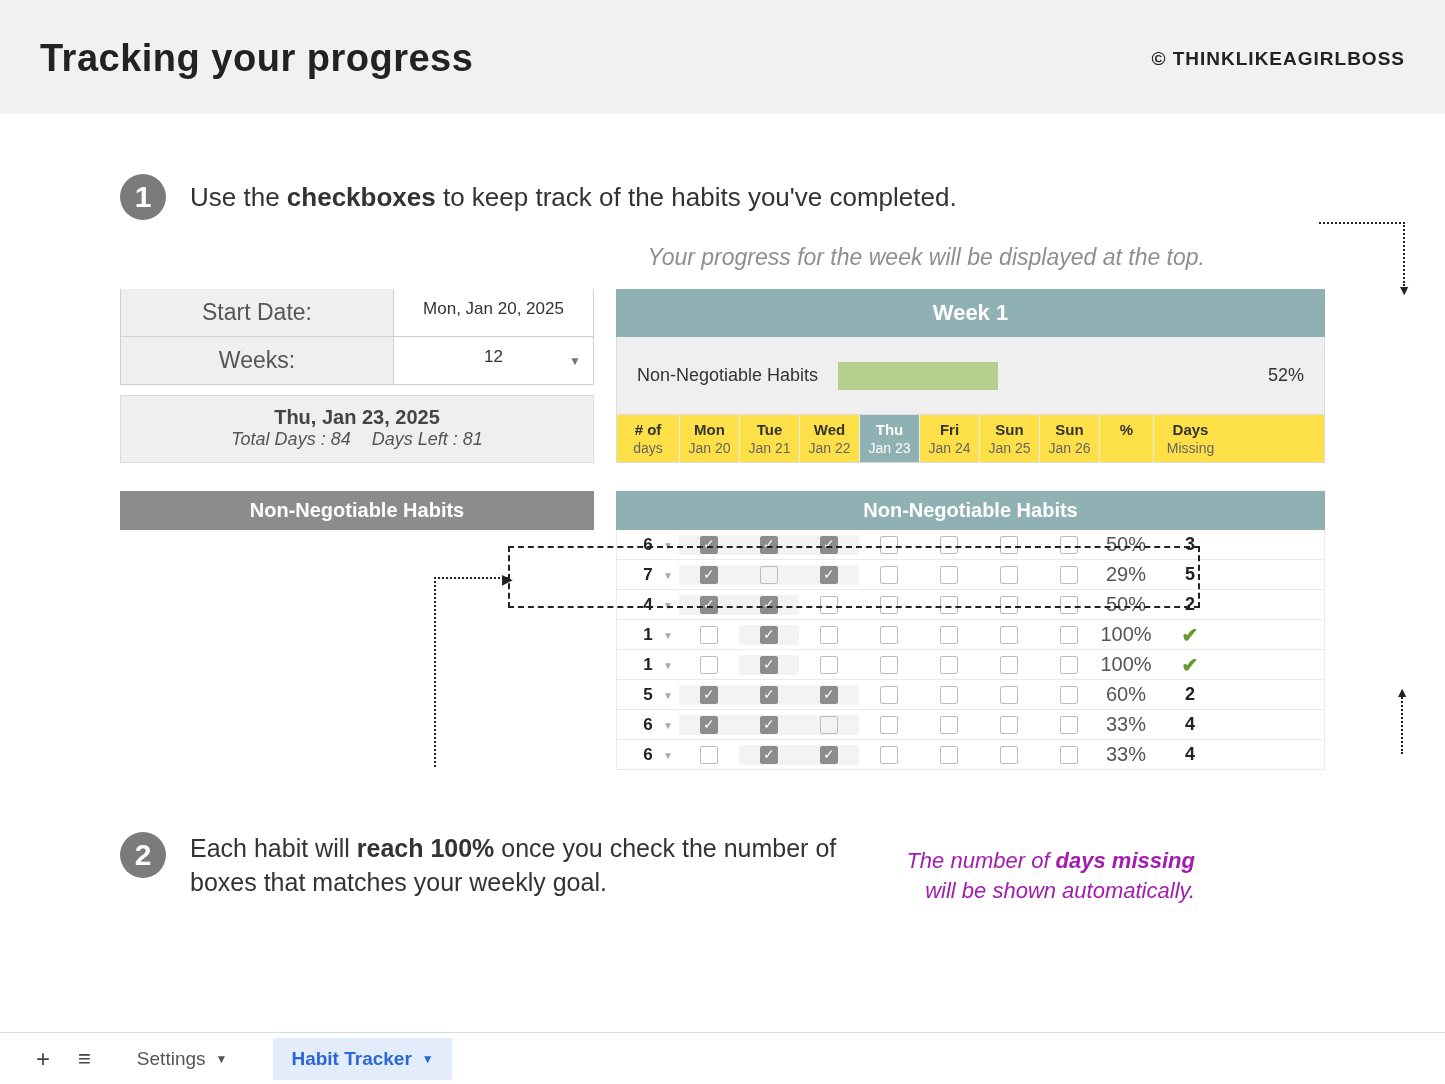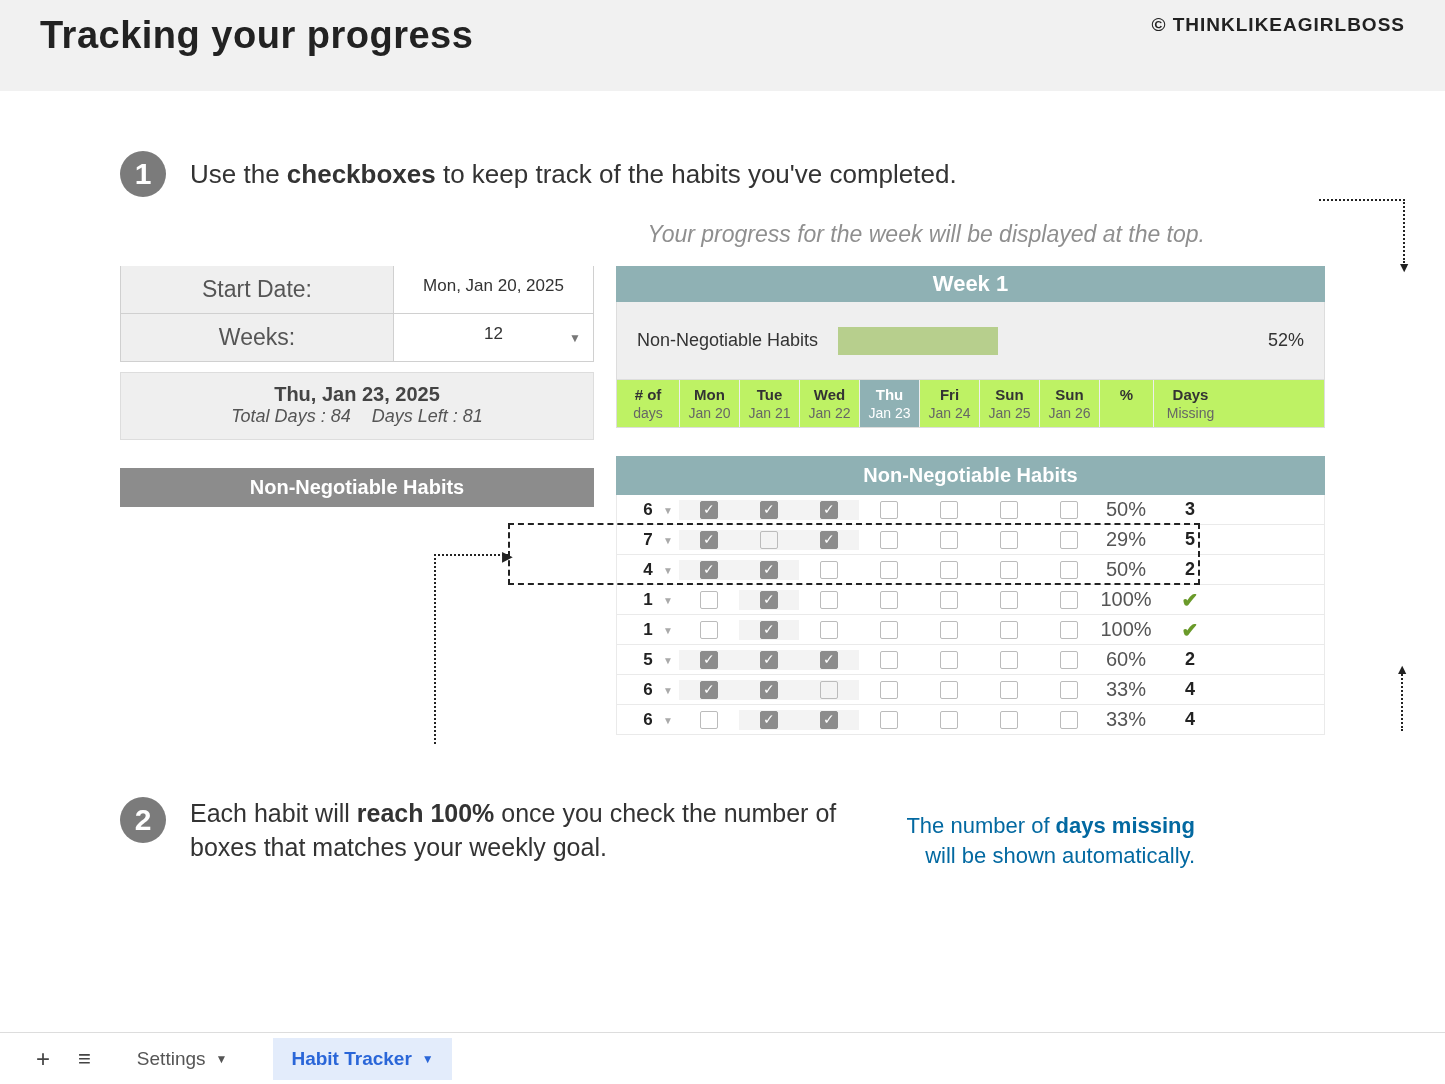--- a/index.html
+++ b/index.html
@@ -1,17 +1,17 @@
 <!DOCTYPE html>
 <html><head>
 <meta charset="utf-8">
 <style>
 *{box-sizing:border-box;margin:0;padding:0}
 body{font-family:Arial,Helvetica,sans-serif;background:#fff;color:#222;width:1445px;height:1084px;position:relative;overflow:hidden}
-.top-banner{background:#f1f1f1;padding:14px 40px 34px 40px;display:flex;justify-content:space-between;align-items:flex-start}
+.top-banner{background:#f1f1f1;padding:37px 40px 34px 40px;display:flex;justify-content:space-between;align-items:center}
 .top-banner h1{font-size:38px;font-weight:800;letter-spacing:.5px}
 .brand{font-size:19px;font-weight:600;letter-spacing:1px}
 
 .content{padding:60px 120px 0 120px;position:relative}
 
 .step{display:flex;align-items:center;gap:24px;margin-bottom:24px}
 .step-num{width:46px;height:46px;border-radius:50%;background:#7b7b7b;color:#fff;font-weight:700;font-size:30px;display:flex;align-items:center;justify-content:center;flex:none}
 .step-text{font-size:26px;color:#333}
 
 .hint{font-size:23px;font-style:italic;color:#8f8f8f;text-align:right;margin:10px 0 18px 0;position:relative}
@@ -27,27 +27,27 @@
 
 .date-block{margin-top:10px;border:1px solid #ddd;background:#efefef;text-align:center;padding:10px 0 12px}
 .date-block .dt{font-size:20px;font-weight:700;color:#444}
 .date-block .sub{font-size:18px;font-style:italic;color:#555;}
 .date-block .sub span{margin:0 8px}
 
 .nn-header{margin-top:28px;background:#8c8c8c;color:#fff;text-align:center;font-weight:700;font-size:20px;padding:8px}
 .habit-name{border:1px solid #eaeaea;border-top:none;text-align:center;padding:5px 0;font-size:19px;color:#333;background:#fff}
 
 .week-card{flex:1}
-.wk-title{background:#8fb1b4;color:#fff;text-align:center;font-weight:700;font-size:22px;padding:4px;border:1px solid #8fb1b4}
+.wk-title{background:#8fb1b4;color:#fff;text-align:center;font-weight:700;font-size:22px;padding:10px;border:1px solid #8fb1b4}
 .progress-row{background:#efefef;border:1px solid #ddd;border-top:none;padding:14px 20px;display:flex;align-items:center;gap:20px}
 .progress-row .pl{font-size:18px;color:#333}
 .progress-row .bar{width:160px;height:28px;background:#b7cf8d}
 .progress-row .pct{margin-left:auto;font-size:18px;color:#333}
 
-.day-head{display:flex;border:1px solid #ddd;border-top:none;background:#bef264;font-size:15px;text-align:center}
+.day-head{display:flex;border:1px solid #ddd;border-top:none;background:#fde047;font-size:15px;text-align:center}
 .dh-col{padding:6px 0;border-left:1px solid #eee}
 .dh-col:first-child{border-left:none}
 .dh-col .d1{font-weight:700;color:#333}
 .dh-col .d2{color:#666;font-size:14px;margin-top:2px}
 .dh-today{background:#8fb1b4;color:#fff}
 .dh-today .d1,.dh-today .d2{color:#fff}
 .dh-num{width:62px}
 .dh-day{width:60px}
 .dh-pct{width:54px}
 .dh-miss{width:74px}
@@ -63,21 +63,21 @@
 .chk{display:inline-block;width:18px;height:18px;border:1px solid #bbb;border-radius:2px;vertical-align:middle;position:relative}
 .chk.on{background:#8c8c8c;border-color:#8c8c8c}
 .chk.on::after{content:"✓";color:#fff;position:absolute;font-size:14px;left:2px;top:-1px}
 .tick{color:#6a9a2a;font-size:20px;font-weight:700}
 .shade{background:#f3f3f3}
 
 .hl-box{position:absolute;border:2px dashed #222;pointer-events:none}
 
 .step2{display:flex;align-items:flex-start;gap:24px;margin-top:62px}
 .step2 .step-text{font-size:25px;max-width:660px;line-height:1.35}
-.hint2{position:absolute;right:130px;bottom: -6px;font-size:22px;color:#0369a1;text-align:right;width:380px;line-height:1.35}
+.hint2{position:absolute;right:130px;bottom: -6px;font-size:22px;font-style:italic;color:#a21caf;text-align:right;width:380px;line-height:1.35}
 
 .bottom-bar{position:absolute;left:0;right:0;bottom:0;height:52px;border-top:1px solid #ddd;background:#fff;display:flex;align-items:center;padding:0 36px;gap:28px;font-size:19px;color:#555}
 .tab{padding:10px 18px;display:flex;align-items:center;gap:10px}
 .tab.active{background:#e3ecfb;color:#2a66d8;font-weight:600}
 .tab .caret{font-size:12px;color:inherit}
 .plus-btn{font-size:24px;color:#444}
 .menu-btn{font-size:22px;color:#444}
 
 .arrow{position:absolute;border-left:2px dotted #222}
 .arrow-h{position:absolute;border-top:2px dotted #222}

